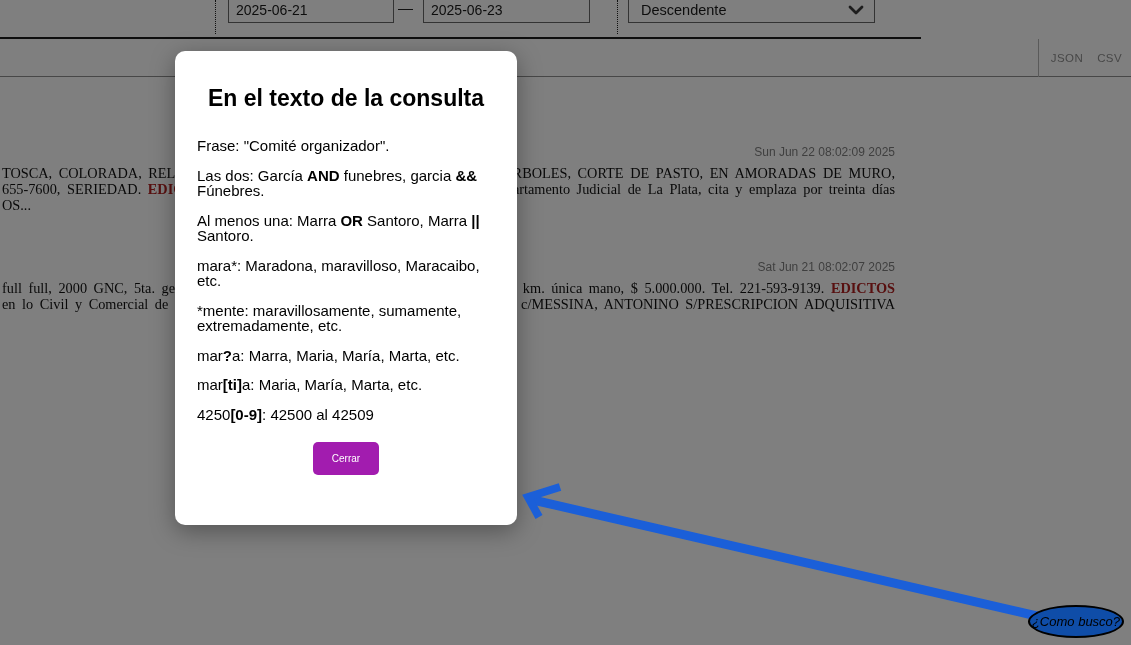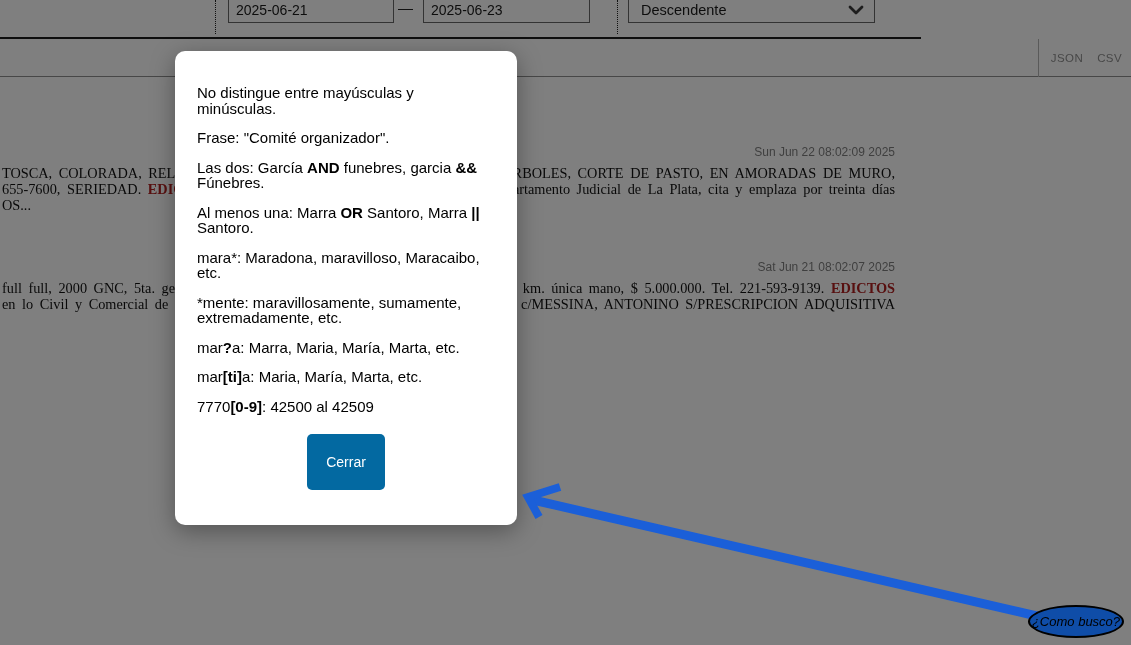--- a/index.html
+++ b/index.html
@@ -54,22 +54,22 @@
 
   
   .modal{
     position:absolute;left:175px;top:51px;width:342px;height:474px;background:#fff;
     border-radius:10px;box-shadow:0 6px 24px rgba(0,0,0,.35);
     box-sizing:border-box;padding:20px 22px;z-index:20;
   }
   .modal-title{font-size:23px;font-weight:bold;text-align:center;color:#000;margin:14px 0 26px 0}
   .modal-p{font-size:15px;line-height:15.5px;margin:14px 0;color:#000}
   .close-btn{
-    display:block;margin:20px auto 0;background:#0369a1;color:#fff;border:none;border-radius:5px;
-    padding:20px 19px;font-size:14px;font-family:"Liberation Sans",sans-serif;cursor:pointer;
+    display:block;margin:20px auto 0;background:#a21caf;color:#fff;border:none;border-radius:5px;
+    padding:11px 19px;font-size:10px;font-family:"Liberation Sans",sans-serif;cursor:pointer;
   }
 
   
   .arrow-svg{position:absolute;left:0;top:0;width:1131px;height:645px;z-index:30;pointer-events:none}
   .help-btn{
     position:absolute;left:1028px;top:605px;width:96px;height:33px;z-index:31;
     background:#0f4da8;border:2px solid #000;border-radius:50%;
     display:flex;align-items:center;justify-content:center;cursor:pointer;box-sizing:border-box;font-style:italic;
   }
   .help-btn span{font-size:13px;color:#000}
@@ -122,29 +122,29 @@
     <div class="result-line">
       <span class="frag-left"><span>en lo Civil y Comercial de La</span></span>
       <span class="frag-right"><span>RO/A c/MESSINA, ANTONINO S/PRESCRIPCION ADQUISITIVA</span></span>
     </div>
   </div>
 </div>
 
 <div class="backdrop"></div>
 
 <div class="modal">
-  <p class="modal-p"><span>No distingue entre mayúsculas y minúsculas.</span></p>
+  <h1 class="modal-title">En el texto de la consulta</h1>
   <p class="modal-p"><span>Frase: "Comité organizador".</span></p>
   <p class="modal-p"><span>Las dos: García </span><span class="seg-bold">AND</span><span> funebres, garcia </span><span class="seg-bold">&amp;&amp;</span><span> Fúnebres.</span></p>
   <p class="modal-p"><span>Al menos una: Marra </span><span class="seg-bold">OR</span><span> Santoro, Marra </span><span class="seg-bold">||</span><span> Santoro.</span></p>
   <p class="modal-p"><span>mara*: Maradona, maravilloso, Maracaibo, etc.</span></p>
   <p class="modal-p"><span>*mente: maravillosamente, sumamente, extremadamente, etc.</span></p>
   <p class="modal-p"><span>mar</span><span class="seg-bold">?</span><span>a: Marra, Maria, María, Marta, etc.</span></p>
   <p class="modal-p"><span>mar</span><span class="seg-bold">[ti]</span><span>a: Maria, María, Marta, etc.</span></p>
-  <p class="modal-p"><span>7770</span><span class="seg-bold">[0-9]</span><span>: 42500 al 42509</span></p>
+  <p class="modal-p"><span>4250</span><span class="seg-bold">[0-9]</span><span>: 42500 al 42509</span></p>
   <button class="close-btn">Cerrar</button>
 </div>
 
 <svg class="arrow-svg" viewBox="0 0 1131 645">
   <path d="M533 500 L1041 617" stroke="#1b5fd8" stroke-width="9" fill="none"></path>
   <path d="M560 487 L528 497 L539 517" stroke="#1b5fd8" stroke-width="8" fill="none" stroke-linejoin="miter"></path>
 </svg>
 
 <div class="help-btn">
   <span>¿Como busco?</span>

